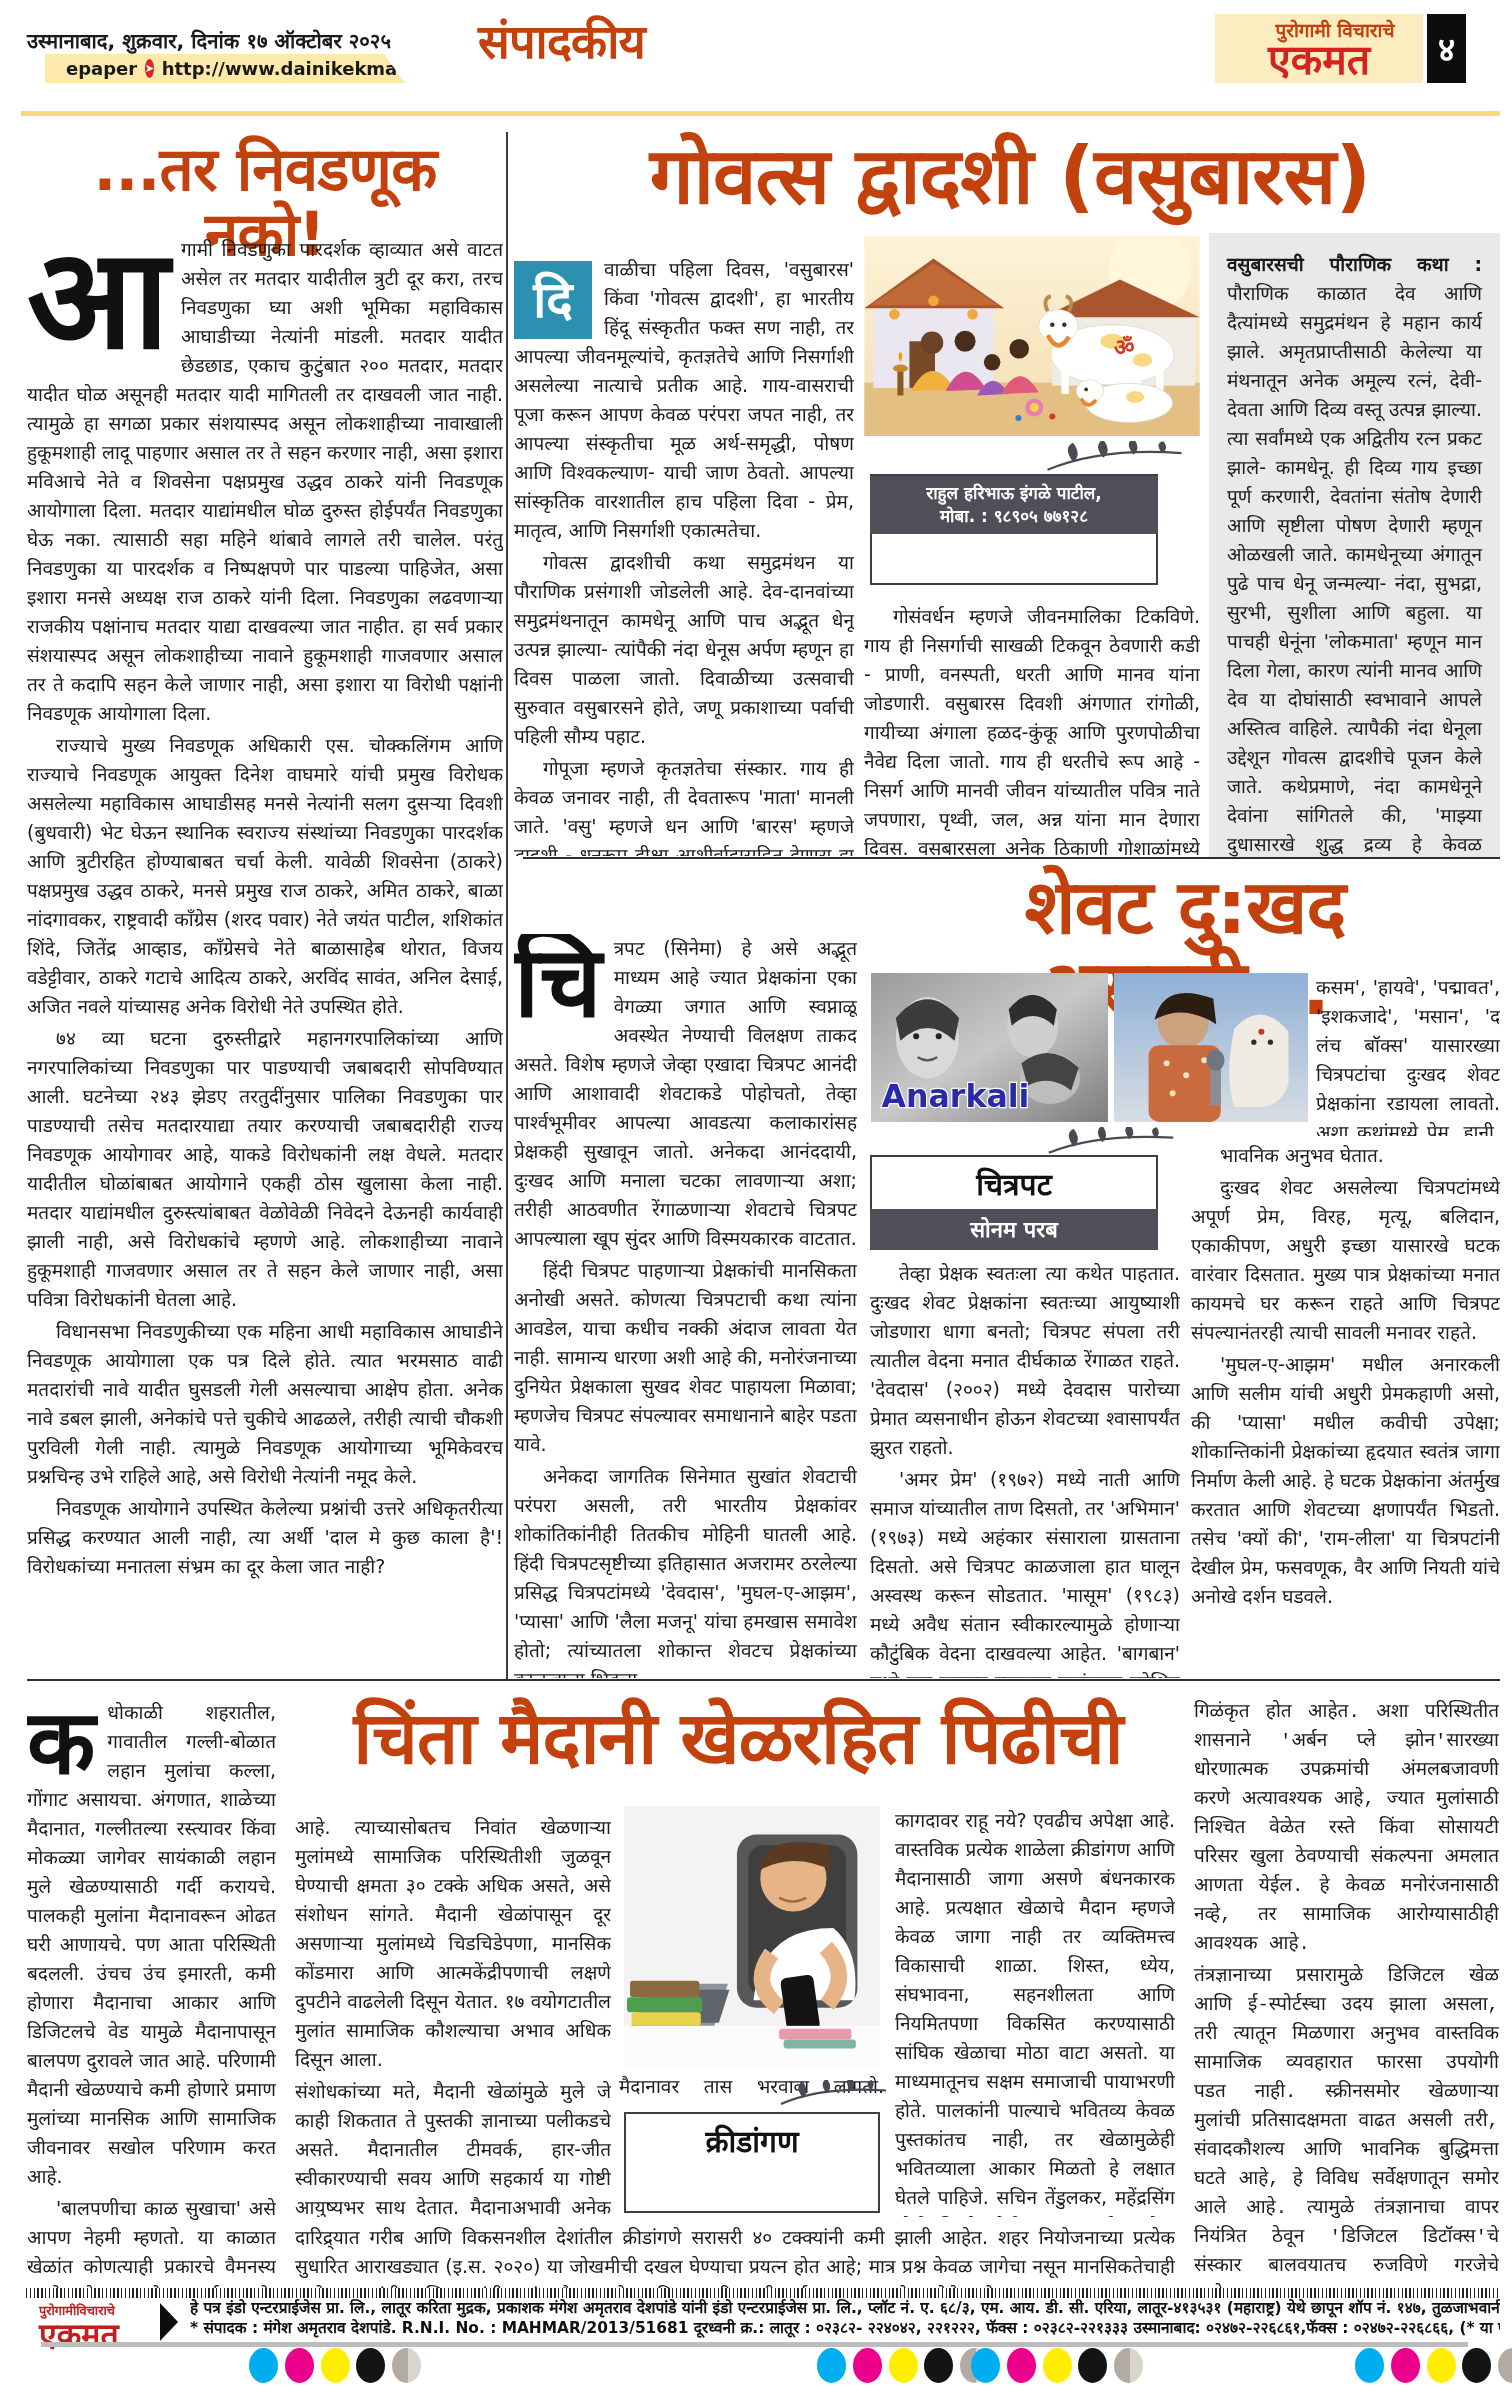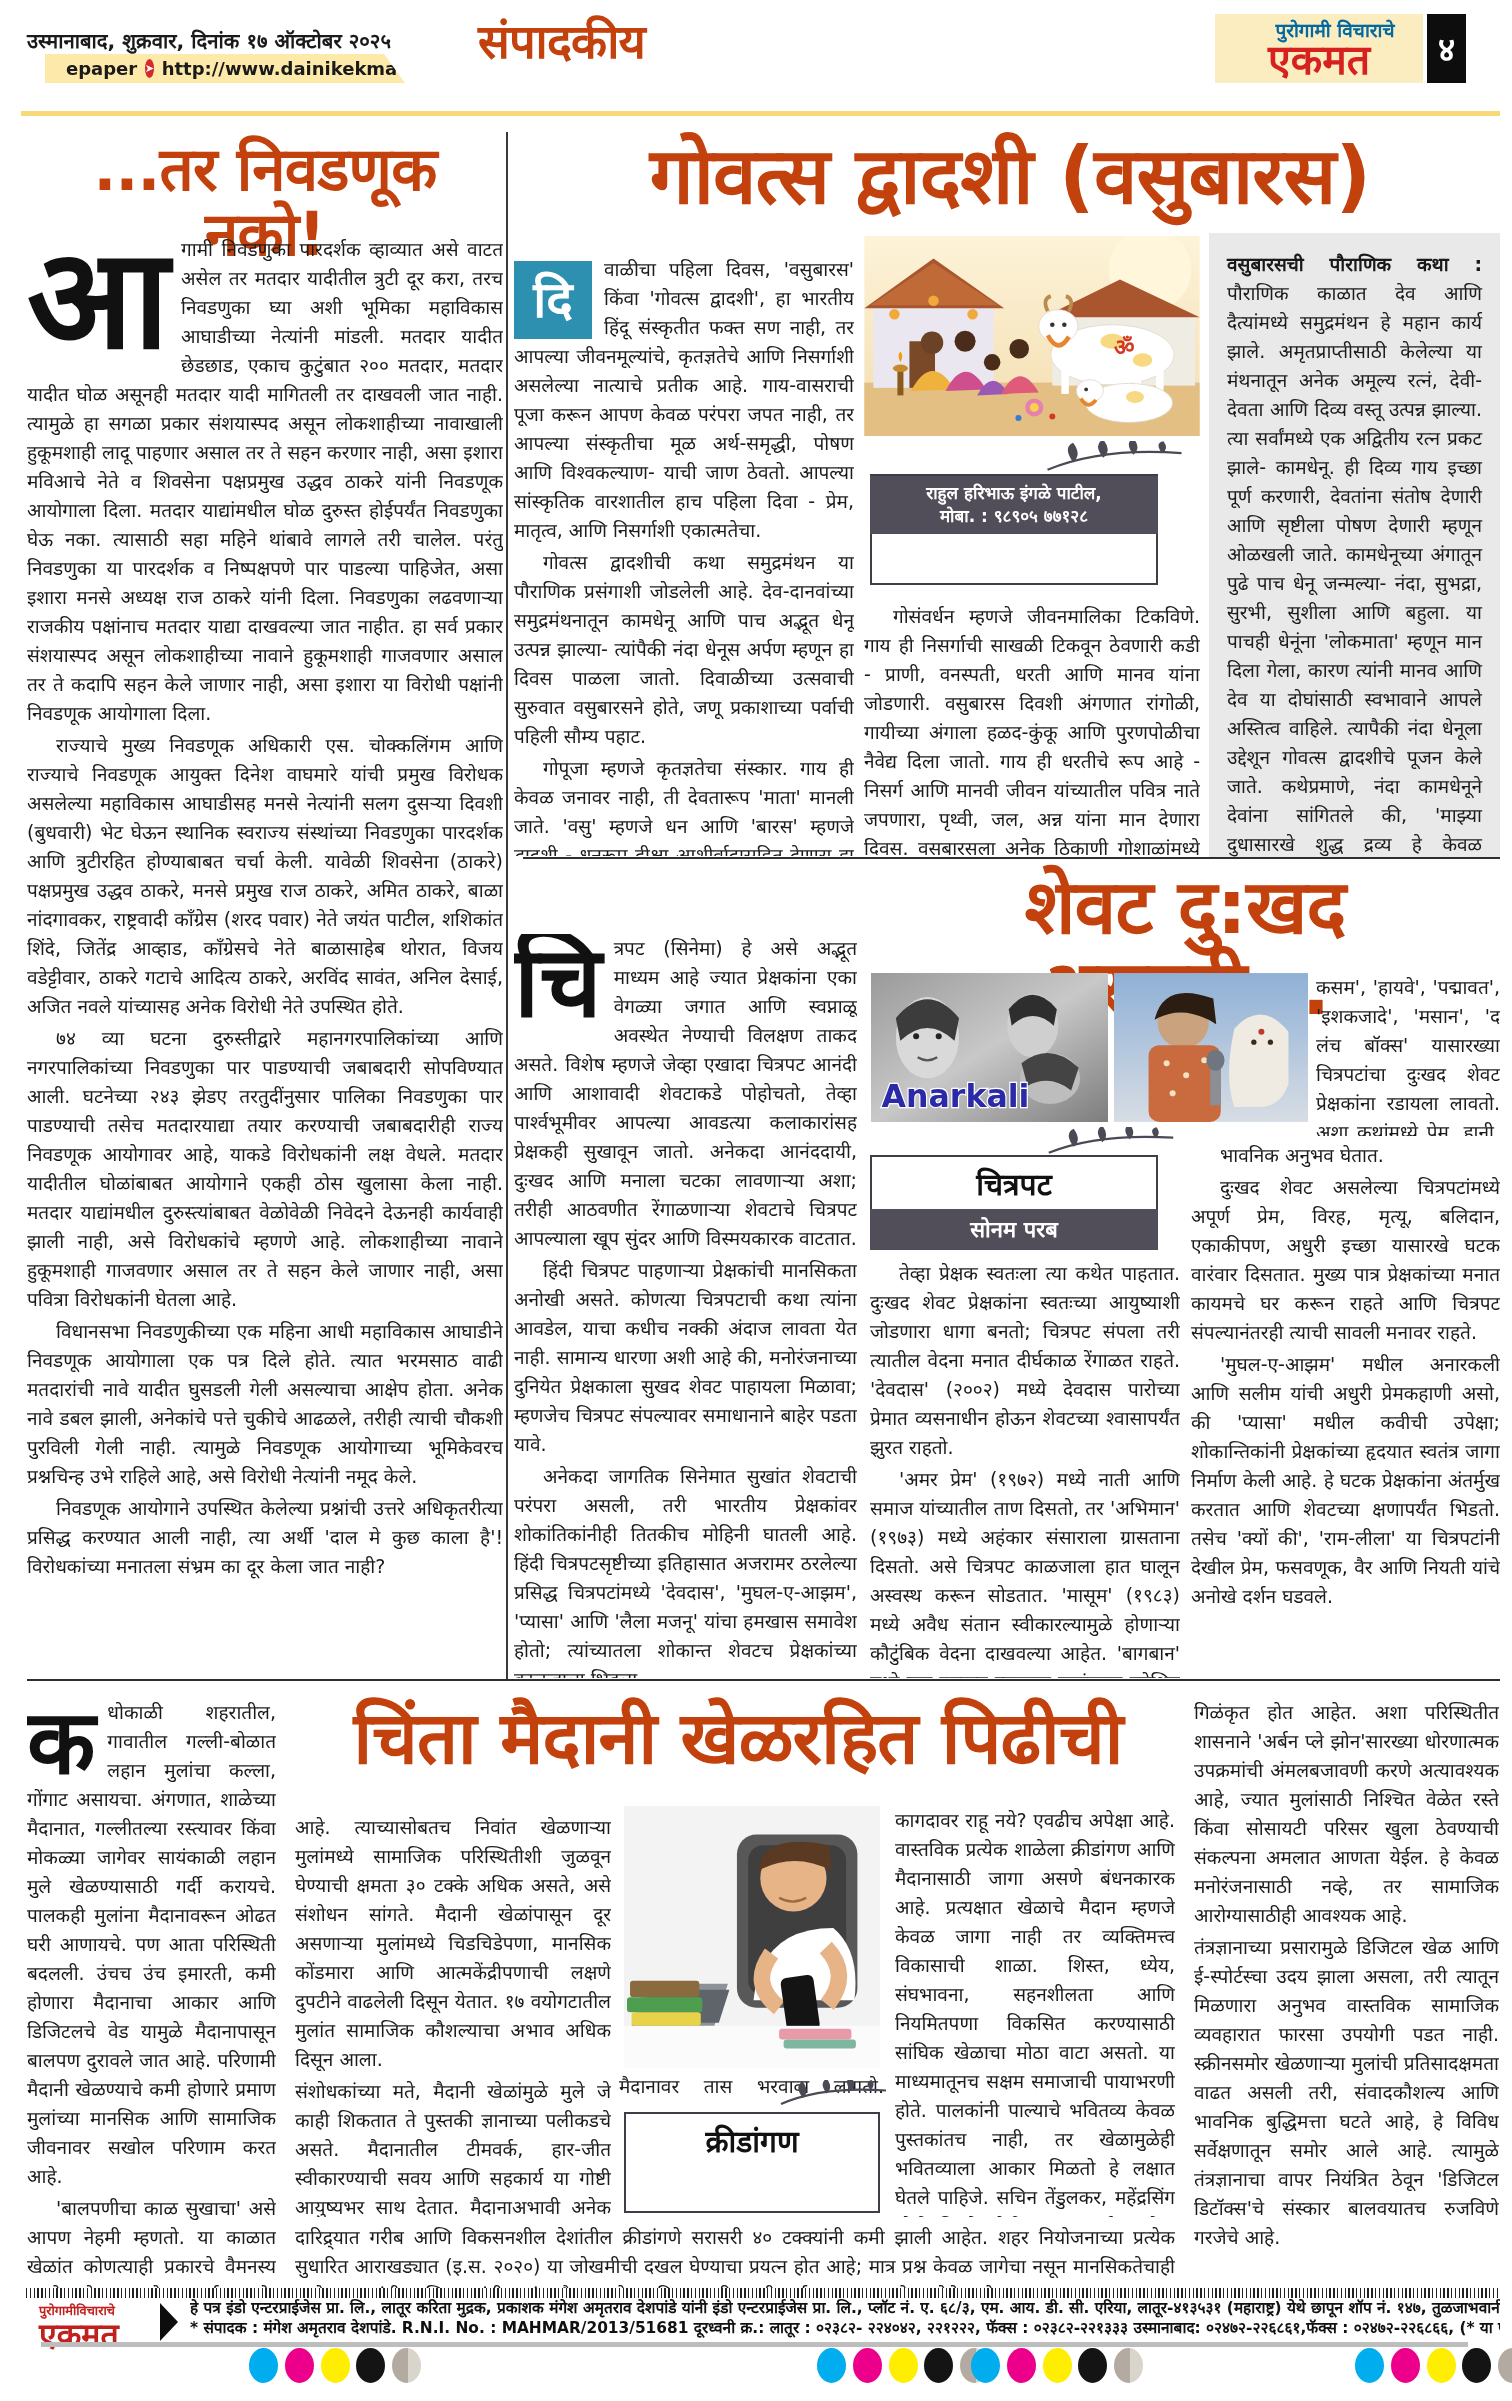--- a/index.html
+++ b/index.html
@@ -45,21 +45,21 @@
 
 <div class="abs" style="left:0;top:0;width:1512px;height:120px;">
   <div class="abs" style="left:27px;top:25.6px;font-size:20.3px;font-weight:700;">उस्मानाबाद, शुक्रवार, दिनांक १७ ऑक्टोबर २०२५</div>
   <div class="abs yellowband" style="left:45px;top:54px;width:360px;height:29px;">
     <span style="font-size:18px;font-weight:700;">epaper</span>
     <span class="epaper-ic">➤</span>
     <span style="font-size:18px;font-weight:700;">http://www.dainikekmat.com</span>
   </div>
   <div class="abs headline" style="left:422px;top:16.6px;width:279px;font-size:47px;">संपादकीय</div>
   <div class="abs brandbox" style="left:1215px;top:13.6px;width:208px;height:69px;">
-    <div style="color:#0369a1;font-size:19px;font-weight:700;line-height:1.1;margin-left:32px;">पुरोगामी विचाराचे</div>
+    <div style="color:#c2410c;font-size:19px;font-weight:700;line-height:1.1;margin-left:32px;">पुरोगामी विचाराचे</div>
     <div style="color:#d6211f;font-size:41px;font-weight:900;line-height:1.0;">एकमत</div>
   </div>
   <div class="abs pagenum" style="left:1427px;top:13.6px;width:39px;height:69px;">४</div>
   <div class="abs" style="left:21px;top:111px;width:1479px;height:5.3px;background:#f7d978;"></div>
 </div>
 
 <div class="abs headline" style="left:27px;top:137px;width:476px;font-size:60px;">...तर निवडणूक नको!</div>
 <div class="abs jtext" style="left:27px;top:235px;width:476px;height:1425px;">
   <p class="noindent">
     <span class="dropcap" style="font-size:139px;">आ</span><span>गामी निवडणुका पारदर्शक व्हाव्यात असे वाटत असेल तर मतदार यादीतील त्रुटी दूर करा, तरच निवडणुका घ्या अशी भूमिका महाविकास आघाडीच्या नेत्यांनी मांडली. मतदार यादीत छेडछाड, एकाच कुटुंबात २०० मतदार, मतदार यादीत घोळ असूनही मतदार यादी मागितली तर दाखवली जात नाही. त्यामुळे हा सगळा प्रकार संशयास्पद असून लोकशाहीच्या नावाखाली हुकूमशाही लादू पाहणार असाल तर ते सहन करणार नाही, असा इशारा मविआचे नेते व शिवसेना पक्षप्रमुख उद्धव ठाकरे यांनी निवडणूक आयोगाला दिला. मतदार याद्यांमधील घोळ दुरुस्त होईपर्यंत निवडणुका घेऊ नका. त्यासाठी सहा महिने थांबावे लागले तरी चालेल. परंतु निवडणुका या पारदर्शक व निष्पक्षपणे पार पाडल्या पाहिजेत, असा इशारा मनसे अध्यक्ष राज ठाकरे यांनी दिला. निवडणुका लढवणाऱ्या राजकीय पक्षांनाच मतदार याद्या दाखवल्या जात नाहीत. हा सर्व प्रकार संशयास्पद असून लोकशाहीच्या नावाने हुकूमशाही गाजवणार असाल तर ते कदापि सहन केले जाणार नाही, असा इशारा या विरोधी पक्षांनी निवडणूक आयोगाला दिला.</span>
@@ -329,21 +329,21 @@
 <div class="abs feature-box" style="left:624px;top:2112px;width:256px;height:101px;">
   <div class="feature-label">क्रीडांगण</div>
 </div>
 
 <div class="abs jtext" style="left:895px;top:1806px;width:280px;height:411px;">
   <div>
       <p class="noindent">कागदावर राहू नये? एवढीच अपेक्षा आहे. वास्तविक प्रत्येक शाळेला क्रीडांगण आणि मैदानासाठी जागा असणे बंधनकारक आहे. प्रत्यक्षात खेळाचे मैदान म्हणजे केवळ जागा नाही तर व्यक्तिमत्त्व विकासाची शाळा. शिस्त, ध्येय, संघभावना, सहनशीलता आणि नियमितपणा विकसित करण्यासाठी सांघिक खेळाचा मोठा वाटा असतो. या माध्यमातूनच सक्षम समाजाची पायाभरणी होते. पालकांनी पाल्याचे भवितव्य केवळ पुस्तकांतच नाही, तर खेळामुळेही भवितव्याला आकार मिळतो हे लक्षात घेतले पाहिजे. सचिन तेंडुलकर, महेंद्रसिंग धोनी, पिल्ले, गोपीचंद, राज्यवर्धन राठोड, नीरज चोप्रा यांसारख्या क्रीडापटूंचे खेळांमधील करिअर योगायोगाने घडलेले नसते; त्यांना प्रोत्साहन मिळाल्यानेच देशाचे नाव उज्ज्वल करणाऱ्या या खेळाडूंची जडणघडण झाली. तेव्हा मोबाईल फोनच्या स्क्रीनपेक्षा मातीचा गंध अंगाला लागल्याने मिळणारा आनंद आणि आत्मविश्वासाने भारलेल्या पिढीसाठी मैदान हवेच.</p>
     </div>
 </div>
 
-<div class="abs jtext" style="left:1194px;top:1698px;width:305px;height:593px;">
+<div class="abs jtext" style="left:1194px;top:1698px;width:305px;height:593px;font-family:Liberation Mono, monospace;">
   <div>
       <p class="noindent">गिळंकृत होत आहेत. अशा परिस्थितीत शासनाने 'अर्बन प्ले झोन'सारख्या धोरणात्मक उपक्रमांची अंमलबजावणी करणे अत्यावश्यक आहे, ज्यात मुलांसाठी निश्चित वेळेत रस्ते किंवा सोसायटी परिसर खुला ठेवण्याची संकल्पना अमलात आणता येईल. हे केवळ मनोरंजनासाठी नव्हे, तर सामाजिक आरोग्यासाठीही आवश्यक आहे.</p>
       <p class="noindent">तंत्रज्ञानाच्या प्रसारामुळे डिजिटल खेळ आणि ई-स्पोर्टस्चा उदय झाला असला, तरी त्यातून मिळणारा अनुभव वास्तविक सामाजिक व्यवहारात फारसा उपयोगी पडत नाही. स्क्रीनसमोर खेळणाऱ्या मुलांची प्रतिसादक्षमता वाढत असली तरी, संवादकौशल्य आणि भावनिक बुद्धिमत्ता घटते आहे, हे विविध सर्वेक्षणातून समोर आले आहे. त्यामुळे तंत्रज्ञानाचा वापर नियंत्रित ठेवून 'डिजिटल डिटॉक्स'चे संस्कार बालवयातच रुजविणे गरजेचे आहे.</p>
     </div>
 </div>
 
 <div class="abs jtext" style="left:295px;top:2223px;width:880px;height:66px;">
   <p class="noindent">दारिद्र्यात गरीब आणि विकसनशील देशांतील क्रीडांगणे सरासरी ४० टक्क्यांनी कमी झाली आहेत. शहर नियोजनाच्या प्रत्येक सुधारित आराखड्यात (इ.स. २०२०) या जोखमीची दखल घेण्याचा प्रयत्न होत आहे; मात्र प्रश्न केवळ जागेचा नसून मानसिकतेचाही आहे. पालकांनी आणि शाळांनी मुलांना मैदानाकडे वळविण्यासाठी जाणीवपूर्वक प्रयत्न करणे गरजेचे आहे.</p>
 </div>
 

